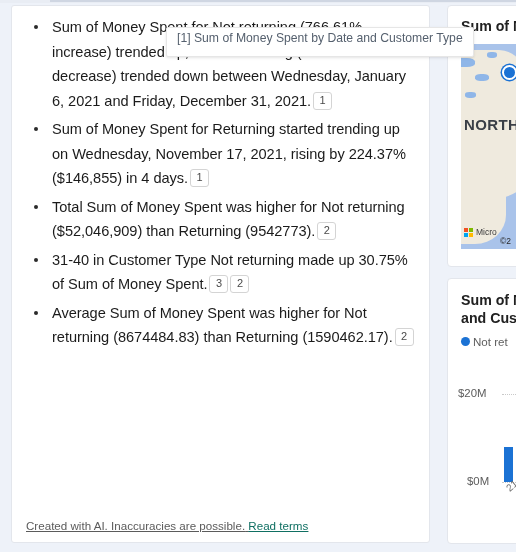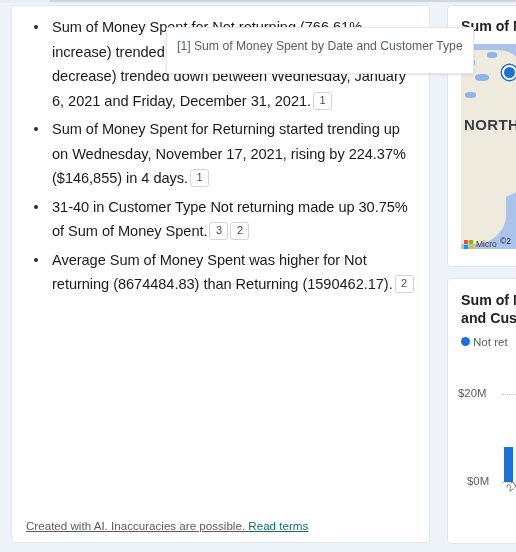--- a/index.html
+++ b/index.html
@@ -82,22 +82,22 @@
     vertical-align: 2px;
   }
 
   
   .tooltip {
     position: absolute;
     left: 166px;
     top: 27px;
     height: 22px;
     display: flex;
-    align-items: flex-end;
-    padding: 3px 10px 20px 10px;
+    align-items: flex-start;
+    padding: 3px 10px 3px 10px;
     background: #ffffff;
     border: 1px solid #e6e6e6;
     border-radius: 2px;
     box-shadow: 0 1px 3px rgba(0,0,0,0.11);
     font-size: 12.2px;
     color: #55606e;
     white-space: nowrap;
     z-index: 40;
   }
 
@@ -196,21 +196,21 @@
     width: 11px;
     height: 11px;
     border-radius: 50%;
     background: #1b72d4;
     border: 2px solid #ffffff;
     box-shadow: 0 0 0 1.5px #1b72d4;
   }
   .map-credit {
     position: absolute;
     left: 3px;
-    bottom: 0;
+    bottom: 12px;
     display: flex;
     align-items: center;
     font-size: 8.5px;
     color: #3b3b3b;
     white-space: nowrap;
   }
   .ms-logo {
     width: 9px; height: 9px;
     display: grid;
     grid-template-columns: 1fr 1fr;
@@ -307,20 +307,23 @@
 
     <li class="insight-item">
       <span>Sum of Money Spent for Not returning (766.61% increase) trended up, while Returning (24.28% decrease) trended down between Wednesday, January 6, 2021 and Friday, December 31, 2021.</span><span class="badge">1</span>
     </li>
 
 
     <li class="insight-item">
       <span>Sum of Money Spent for Returning started trending up on Wednesday, November 17, 2021, rising by 224.37% ($146,855) in 4 days.</span><span class="badge">1</span>
     </li>
 
+    <li class="insight-item">
+      <span>Total Sum of Money Spent was higher for Not returning ($52,046,909) than Returning (9542773).</span><span class="badge">2</span>
+    </li>
 
     <li class="insight-item">
       <span>31-40 in Customer Type Not returning made up 30.75% of Sum of Money Spent.</span><span class="badge">3</span><span class="badge">2</span>
     </li>
 
     <li class="insight-item">
       <span>Average Sum of Money Spent was higher for Not returning (8674484.83) than Returning (1590462.17).</span><span class="badge">2</span>
     </li>
 
 

